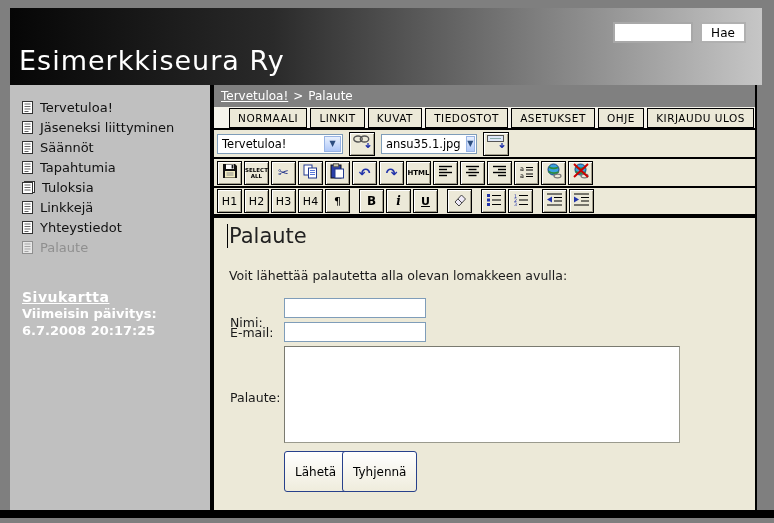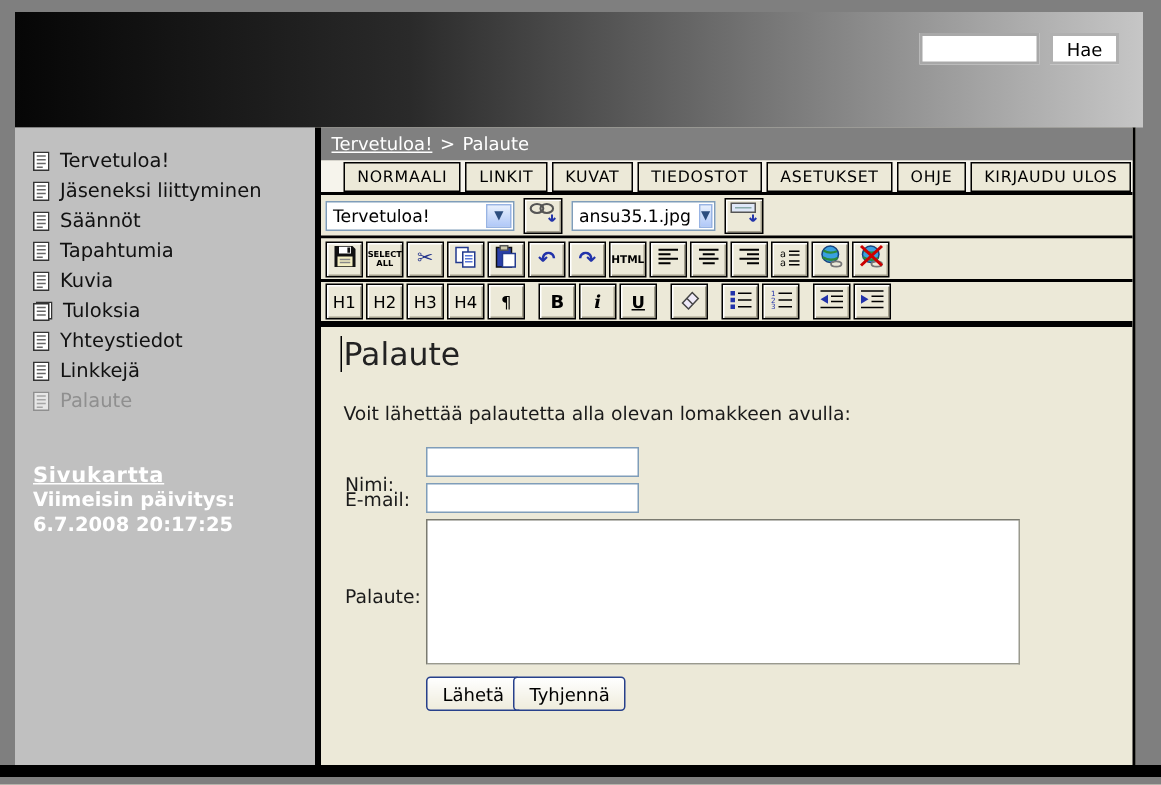--- a/index.html
+++ b/index.html
@@ -112,33 +112,34 @@
     position:absolute; left:70px; width:142px; height:20px;
     border:1px solid #7f9db9; background:#fff; font-size:12px; padding:0 3px;
     font-family:inherit; outline:none;
   }
   .xp-textarea {
     position:absolute; left:70px; top:128px; width:396px; height:97px;
     border:1px solid #9a9a8e; border-top-color:#7a7a70; border-left-color:#7a7a70;
     background:#fff; resize:none; font-family:inherit; font-size:12px; padding:2px; outline:none;
   }
   .xp-btn {
-    position:absolute; top:233px; height:23px; border:1px solid #27408b;
+    position:absolute; top:233px; height:41px; border:1px solid #27408b;
     border-radius:3px; background:linear-gradient(#ffffff,#efecdc);
     font-size:12px; font-family:inherit; cursor:pointer; color:#000; padding:0 10px;
   }
   .xp-btn.submit { left:70px; }
   .xp-btn.reset { left:128px; }
   
   .bottom-bar { position:absolute; left:0; top:510px; width:774px; height:8px; background:#000; }
 </style>
 </head>
 <body>
 
 <div class="header">
+  <div class="site-title">Esimerkkiseura Ry</div>
   <div class="search-box">
     <input class="search-input" value="" style="">
     <button class="search-btn">Hae</button>
   </div>
 </div>
 
 <div class="sidebar">
   <div class="nav-item">
     <span class="doc-ic">
         <svg width="11" height="13" viewBox="0 0 11 13">
@@ -190,34 +191,20 @@
             <line x1="2.5" y1="5.5" x2="8.5" y2="5.5"></line>
             <line x1="2.5" y1="8" x2="8.5" y2="8"></line>
             <line x1="2.5" y1="10.5" x2="6.5" y2="10.5"></line>
           </g>
         </svg>
       </span>
     <span>Tapahtumia</span>
   </div>
   <div class="nav-item">
     <span class="doc-ic">
-        <svg width="11" height="13" viewBox="0 0 11 13">
-          <rect x="0.5" y="0.5" width="10" height="12" fill="#fff" stroke="#333"></rect>
-          <g stroke="#666">
-            <line x1="2.5" y1="3" x2="8.5" y2="3"></line>
-            <line x1="2.5" y1="5.5" x2="8.5" y2="5.5"></line>
-            <line x1="2.5" y1="8" x2="8.5" y2="8"></line>
-            <line x1="2.5" y1="10.5" x2="6.5" y2="10.5"></line>
-          </g>
-        </svg>
-      </span>
-    <span>Kuvia</span>
-  </div>
-  <div class="nav-item">
-    <span class="doc-ic">
         <svg width="13" height="13" viewBox="0 0 13 13">
           <rect x="2.5" y="0.5" width="10" height="11" fill="#fff" stroke="#333"></rect>
           <rect x="0.5" y="1.5" width="10" height="11" fill="#fff" stroke="#333"></rect>
           <g stroke="#666">
             <line x1="2.5" y1="4" x2="8.5" y2="4"></line>
             <line x1="2.5" y1="6.5" x2="8.5" y2="6.5"></line>
             <line x1="2.5" y1="9" x2="8.5" y2="9"></line>
           </g>
         </svg>
       </span>
@@ -228,35 +215,35 @@
         <svg width="11" height="13" viewBox="0 0 11 13">
           <rect x="0.5" y="0.5" width="10" height="12" fill="#fff" stroke="#333"></rect>
           <g stroke="#666">
             <line x1="2.5" y1="3" x2="8.5" y2="3"></line>
             <line x1="2.5" y1="5.5" x2="8.5" y2="5.5"></line>
             <line x1="2.5" y1="8" x2="8.5" y2="8"></line>
             <line x1="2.5" y1="10.5" x2="6.5" y2="10.5"></line>
           </g>
         </svg>
       </span>
+    <span>Linkkejä</span>
+  </div>
+  <div class="nav-item">
+    <span class="doc-ic">
+        <svg width="11" height="13" viewBox="0 0 11 13">
+          <rect x="0.5" y="0.5" width="10" height="12" fill="#fff" stroke="#333"></rect>
+          <g stroke="#666">
+            <line x1="2.5" y1="3" x2="8.5" y2="3"></line>
+            <line x1="2.5" y1="5.5" x2="8.5" y2="5.5"></line>
+            <line x1="2.5" y1="8" x2="8.5" y2="8"></line>
+            <line x1="2.5" y1="10.5" x2="6.5" y2="10.5"></line>
+          </g>
+        </svg>
+      </span>
     <span>Yhteystiedot</span>
-  </div>
-  <div class="nav-item">
-    <span class="doc-ic">
-        <svg width="11" height="13" viewBox="0 0 11 13">
-          <rect x="0.5" y="0.5" width="10" height="12" fill="#fff" stroke="#333"></rect>
-          <g stroke="#666">
-            <line x1="2.5" y1="3" x2="8.5" y2="3"></line>
-            <line x1="2.5" y1="5.5" x2="8.5" y2="5.5"></line>
-            <line x1="2.5" y1="8" x2="8.5" y2="8"></line>
-            <line x1="2.5" y1="10.5" x2="6.5" y2="10.5"></line>
-          </g>
-        </svg>
-      </span>
-    <span>Linkkejä</span>
   </div>
   <div class="nav-item muted">
     <span class="doc-ic">
         <svg width="11" height="13" viewBox="0 0 11 13">
           <rect x="0.5" y="0.5" width="10" height="12" fill="#e6e6e6" stroke="#8f8f8f"></rect>
           <g stroke="#a5a5a5">
             <line x1="2.5" y1="3" x2="8.5" y2="3"></line>
             <line x1="2.5" y1="5.5" x2="8.5" y2="5.5"></line>
             <line x1="2.5" y1="8" x2="8.5" y2="8"></line>
             <line x1="2.5" y1="10.5" x2="6.5" y2="10.5"></line>

